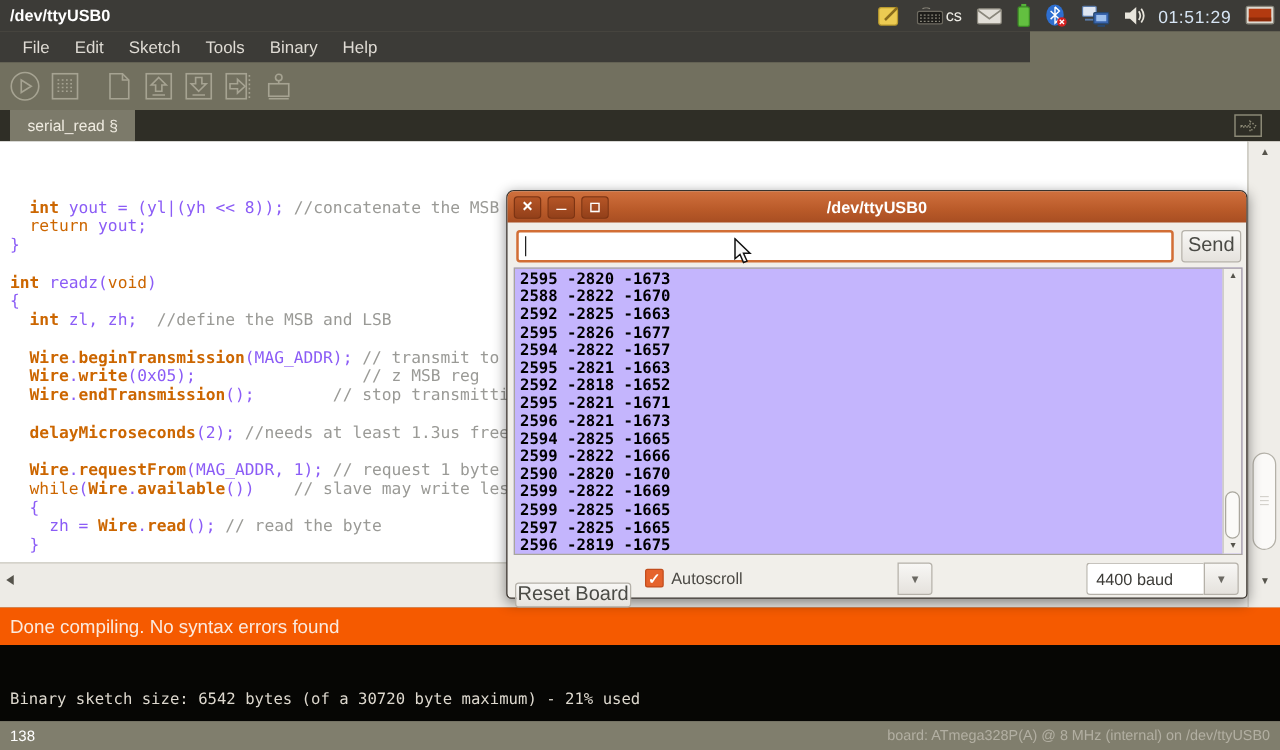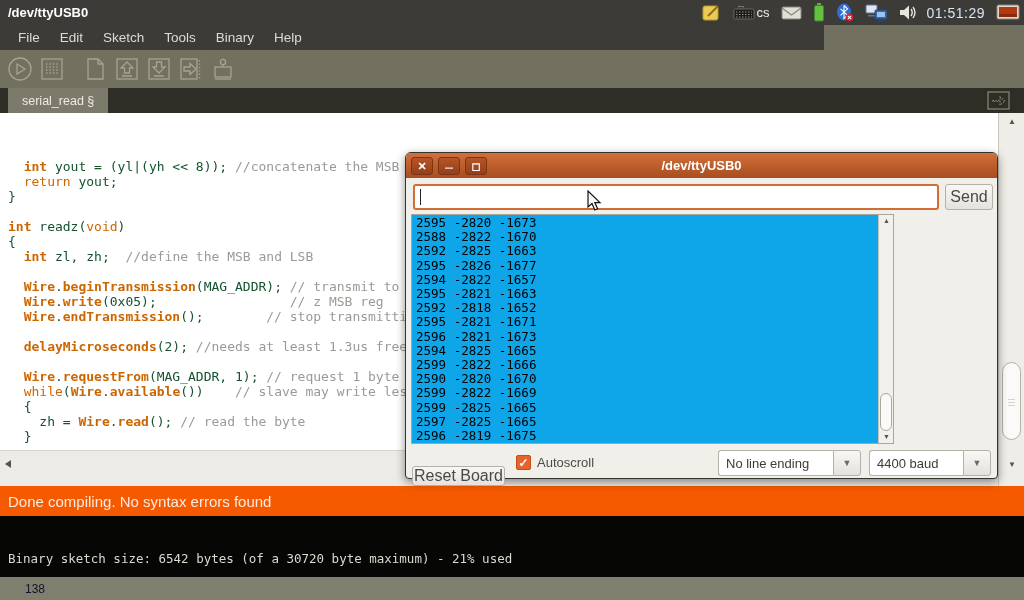--- a/index.html
+++ b/index.html
@@ -33,21 +33,21 @@
   #tab-active { position:absolute; left:8px; top:0; height:25px; padding:0 14px;
                 background:#7c7a6a; color:#efebe0; font-size:12.5px;
                 display:flex; align-items:center; }
   #tab-menu-btn { position:absolute; right:14px; top:3px; width:23px; height:19px; }
   #tab-menu-btn svg { stroke:#8b8875; fill:none; stroke-width:1.2; }
 
   
   #editor { top:113px; left:0; width:998px; height:337px; background:#ffffff; overflow:hidden;
             font-family:"DejaVu Sans Mono", monospace; font-size:13px; line-height:15px;
             padding:16px 0 0 8px; white-space:pre; color:#333; }
-  .tk-pl { color:#14532d;margin-top:40px; }
+  .tk-pl { color:#8b5cf6;margin-top:40px; }
   .tk-kw { color:#cc6600; }
   .tk-kwb { color:#cc6600; font-weight:bold; }
   .tk-fnb { color:#cc6600; font-weight:bold; }
   .tk-cm { color:#9a9a96; }
 
   
   #hscroll { top:450px; left:0; width:1024px; height:36px; background:#edebe6; border-top:1px solid #d6d3cc; }
   #hscroll-left-arrow { position:absolute; left:5px; top:9px; width:0; height:0;
       border-top:4px solid transparent; border-bottom:4px solid transparent; border-right:6px solid #55534b; }
 
@@ -65,43 +65,43 @@
   #status-text { color:#fbeade; font-size:15px; padding-left:8px; }
 
   
   #console { top:516px; left:0; width:1024px; height:61px; background:#060604; }
   #console-text { position:absolute; left:8px; top:35px; color:#ddd8ce;
                   font-family:"DejaVu Sans Mono", monospace; font-size:12.5px; }
 
   
   #footer { top:577px; left:0; width:1024px; height:23px; background:#807e6d;
             display:flex; align-items:center; }
-  #line-number { color:#0f172a; font-size:12px; padding-left:8px;margin-left:17px; }
+  #line-number { color:#ffffff; font-size:12px; padding-left:8px; }
   #board-info { margin-left:auto; color:#b2af a2; color:#b2afa2; font-size:11.5px; padding-right:8px; }
 
   
   #serial-window { top:152px; left:405px; width:593px; height:327px; background:#f1efea;
                    border:1px solid #38322c; border-radius:6px 6px 4px 4px;
                    box-shadow:0 3px 10px rgba(0,0,0,.45); }
   #sm-titlebar { position:absolute; top:0; left:0; right:0; height:25px;
                  background:linear-gradient(#d0703d, #b95a29 60%, #a84e22);
                  border-radius:5px 5px 0 0; display:flex; align-items:center; }
   .sm-winbtn { width:22px; height:18px; margin-left:5px; border-radius:3px;
                background:linear-gradient(#b55526,#93401a); border:1px solid #7d3413;
                color:#ffffff; font-weight:bold; font-size:11px; line-height:16px; text-align:center; }
   #sm-title { position:absolute; left:0; right:0; text-align:center; color:#ffffff;
               font-weight:bold; font-size:13px; pointer-events:none; }
   #sm-input { position:absolute; top:31px; left:7px; width:526px; height:26px; background:#ffffff;
               border:2px solid #d26e35; border-radius:3px; font-size:13px; padding:0 4px;
               font-family:"Liberation Sans", sans-serif; outline:none; }
   .gtk-btn { background:linear-gradient(#f8f7f5,#e5e2dd); border:1px solid #b5b1a9; border-radius:3px;
              color:#4a4a45; font-size:16px; display:flex; align-items:center; justify-content:center; }
   #sm-send { position:absolute; top:31px; left:539px; width:48px; height:26px; }
-  #sm-output-wrap { position:absolute; top:61px; left:5px; width:483px; height:230px; background:#0ea5e9;
-                    border:1px solid #a9a69c; overflow:hidden; }
+  #sm-output-wrap { position:absolute; top:61px; left:5px; width:583px; height:230px; background:#c4b5fd;
+                    border:1px solid #a9a69c; overflow:hidden;font-weight:bold; }
   #sm-output { position:absolute; top:1px; left:4px; right:16px; font-family:"DejaVu Sans Mono", monospace;
                font-size:12.5px; line-height:14.2px; color:#000; white-space:pre; }
   #sm-scrollbar { position:absolute; top:0; right:0; width:15px; height:228px; background:#f2f0ec;
                   border-left:1px solid #c5c2ba; }
   #sm-sb-thumb { position:absolute; left:1px; top:178px; width:12px; height:38px; background:#fbfaf8;
                  border:1px solid #aaa79e; border-radius:7px; }
   #sm-controls { position:absolute; top:297px; left:0; right:0; height:26px; }
   #sm-reset { position:absolute; left:6px; top:16px; width:93px; height:20px; }
   #sm-autoscroll-box { position:absolute; left:110px; top:5px; width:15px; height:15px; background:#e5632c;
                        border:1px solid #c24d1d; border-radius:2px; color:#fff; font-size:12px;
@@ -278,20 +278,21 @@
 <div id="statusbar" class="abs">
   <span id="status-text">Done compiling. No syntax errors found</span>
 </div>
 
 <div id="console" class="abs">
   <span id="console-text">Binary sketch size: 6542 bytes (of a 30720 byte maximum) - 21% used</span>
 </div>
 
 <div id="footer" class="abs">
   <span id="line-number">138</span>
+  <span id="board-info">board: ATmega328P(A) @ 8 MHz (internal) on /dev/ttyUSB0</span>
 </div>
 
 <div id="serial-window" class="abs">
   <div id="sm-titlebar">
     <span class="sm-winbtn">✕</span>
     <span class="sm-winbtn" style="line-height:10px;">＿</span>
     <span class="sm-winbtn">◻</span>
     <span id="sm-title">/dev/ttyUSB0</span>
   </div>
 
@@ -311,21 +312,20 @@
   </div>
 
   <div id="sm-controls">
     <div id="sm-reset" class="gtk-btn">
         <span>Reset Board</span>
       </div>
     <span id="sm-autoscroll-box">✓</span>
     <span id="sm-autoscroll-label">Autoscroll</span>
 
     <div class="combo" id="combo-lineending">
-      <span class="combo-field">No line ending</span>
       <span class="combo-btn">▼</span>
     </div>
     <div class="combo" id="combo-baud">
       <span class="combo-field">4400 baud</span>
       <span class="combo-btn">▼</span>
     </div>
   </div>
 </div>
 
 <div id="mouse-cursor" class="abs">

